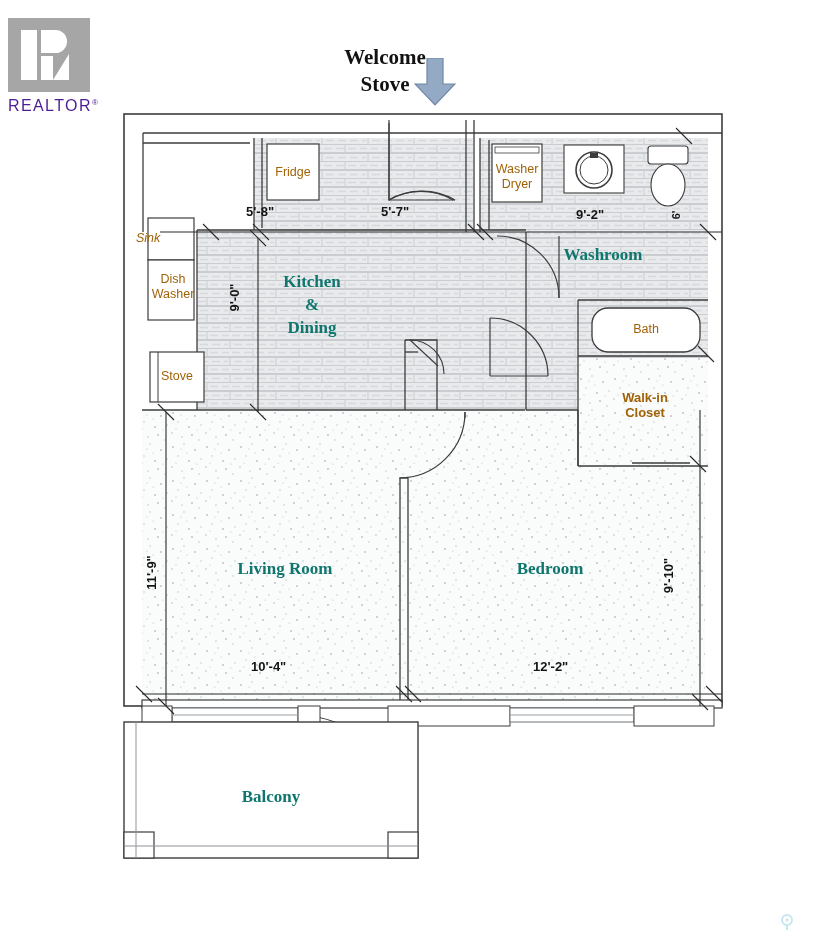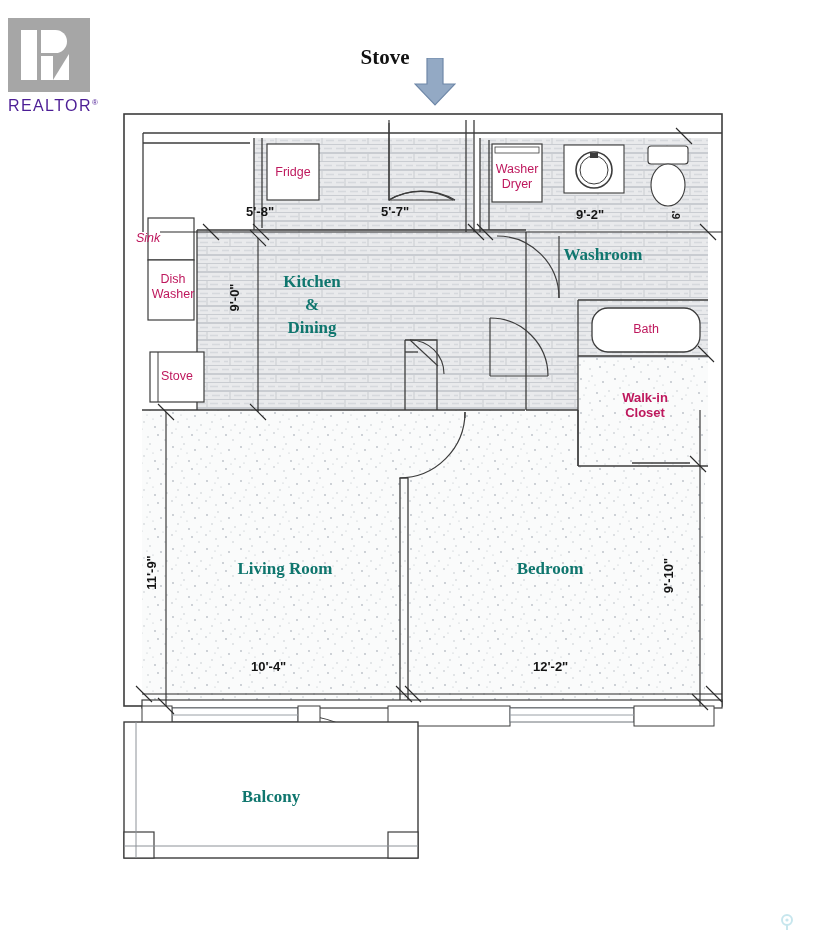--- a/index.html
+++ b/index.html
@@ -87,21 +87,21 @@
     font-family: "Liberation Serif", serif;
     font-weight: bold;
     color: #0f766e;
     text-align: center;
     white-space: nowrap;
   }
   .appl-label {
     position: absolute;
     font-family: "Liberation Sans", sans-serif;
     font-size: 12.5px;
-    color: #be185d;
+    color: #a16207;
     text-align: center;
     white-space: nowrap;
     line-height: 1.18;
   }
   .dim-label {
     position: absolute;
     font-family: "Liberation Sans", sans-serif;
     font-weight: bold;
     font-size: 13px;
     color: #141414;
@@ -126,20 +126,21 @@
   <div id="realtor-mark">
     <div class="rl-bar" id="rl-stem"></div>
     <div class="rl-bar" id="rl-bowl"></div>
     <div class="rl-bar" id="rl-notch"></div>
     <div class="rl-bar" id="rl-leg"></div>
   </div>
   <div id="realtor-text"><span>REALTOR</span><sup>®</sup></div>
 </div>
 
 <div id="welcome-block">
+  <div>Welcome</div>
   <div id="welcome-line2">Stove</div>
 </div>
 <svg id="entry-arrow" viewBox="0 0 42 48">
   <polygon points="13,0 29,0 29,26 41,26 21,47 1,26 13,26" fill="#93a9c4" stroke="#6f88a8" stroke-width="1.2"></polygon>
 </svg>
 
 <svg id="plan" viewBox="0 0 822 936">
   <defs>
 
     <pattern id="tileHatch" width="46" height="17" patternUnits="userSpaceOnUse">

